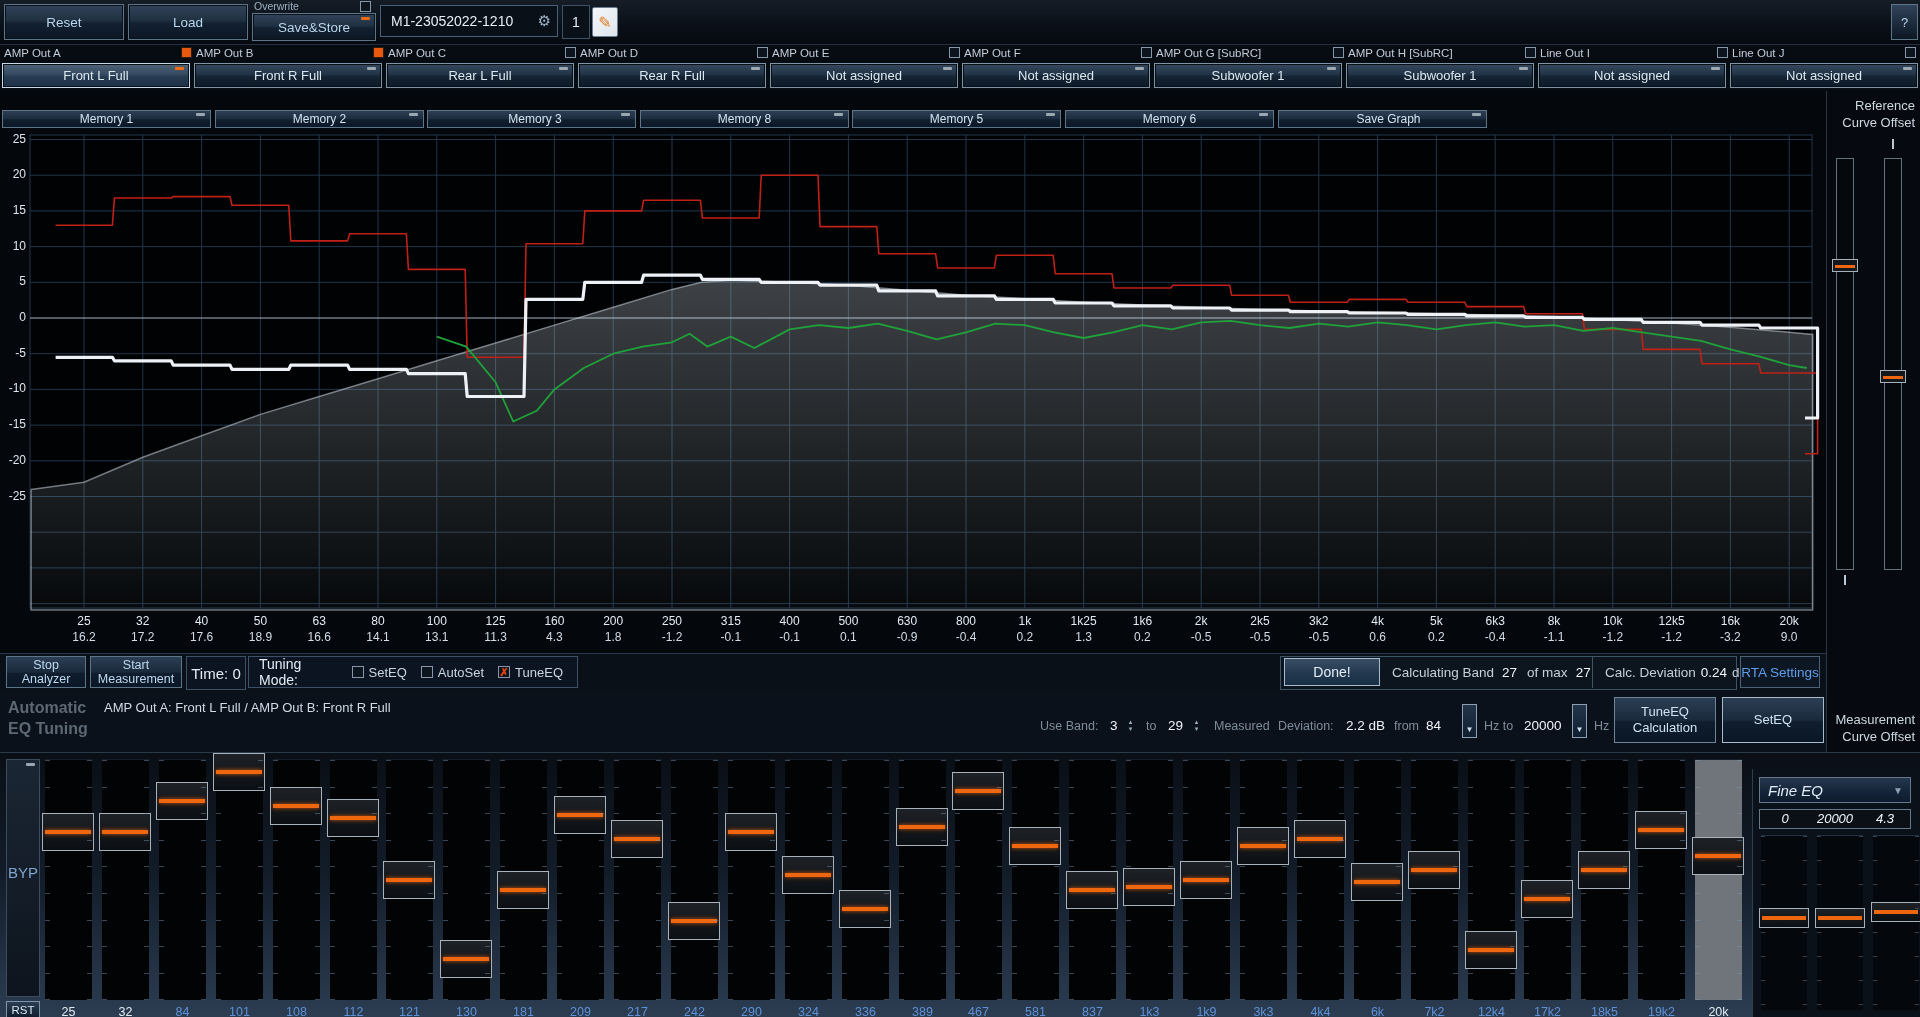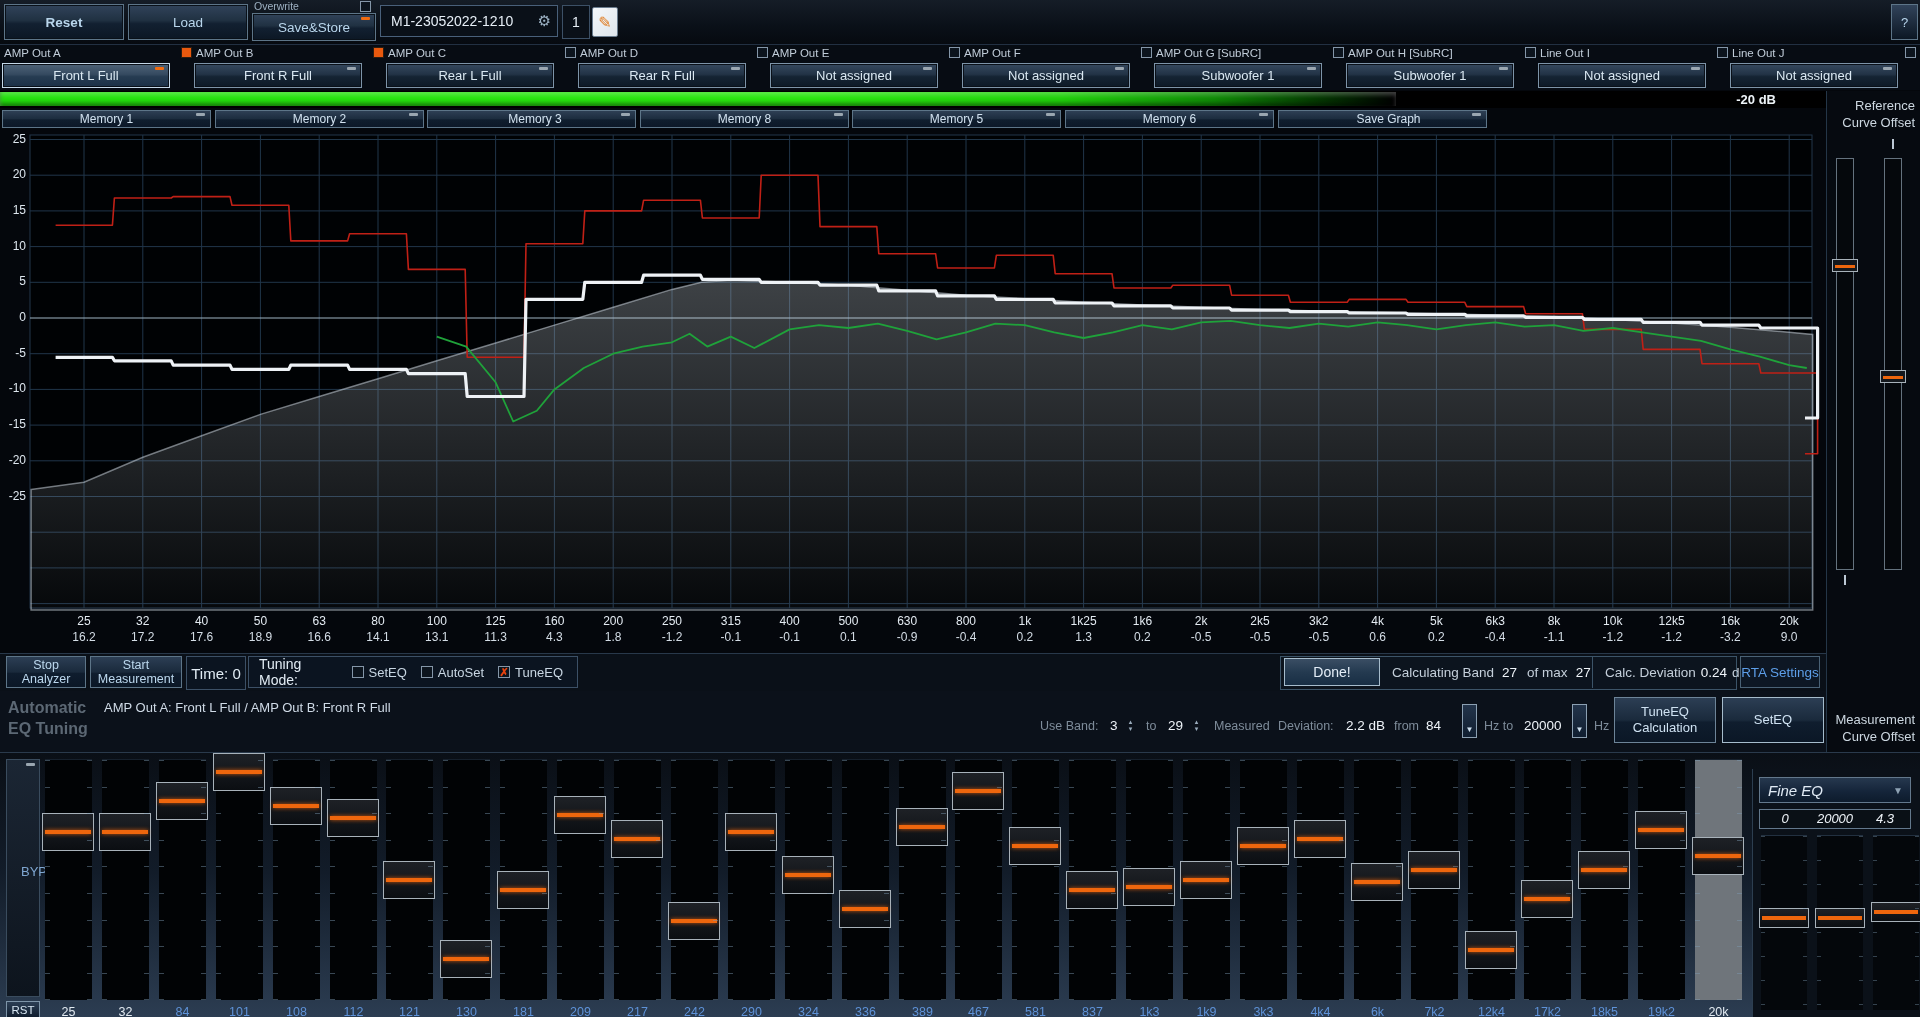--- a/index.html
+++ b/index.html
@@ -3,21 +3,21 @@
 <meta charset="utf-8">
 <style>
   html,body{margin:0;padding:0;background:#000;}
   body{font-family:"Liberation Sans",sans-serif;-webkit-font-smoothing:antialiased;}
   #app{position:relative;width:1920px;height:1017px;background:#04070c;overflow:hidden;color:#cfe0ee;}
   
   #header{position:absolute;left:0;top:0;width:1920px;height:44px;background:linear-gradient(180deg,#151d27 0%,#0a1018 60%,#060a10 100%);border-bottom:1px solid #223042;}
   .hbtn,.navbtn{position:absolute;height:34px;top:4px;display:flex;align-items:center;justify-content:center;
     background:linear-gradient(180deg,#31435a 0%,#203142 45%,#122031 55%,#0c1724 100%);
     border:1px solid #5d7588;box-shadow:inset 0 0 0 1px #0a1119;color:#b9d6ec;font-size:13.5px;cursor:default;}
-  #btn-reset{left:4px;width:118px;font-weight:bold;}
+  #btn-reset{left:4px;width:118px;}
   #btn-load{left:128px;width:118px;}
   #savestore-wrap{position:absolute;left:252px;top:0;width:122px;height:44px;}
   #overwrite-label{position:absolute;left:2px;top:0;font-size:10.5px;color:#9db0c2;}
   #overwrite-checkbox{position:absolute;right:3px;top:1px;}
   #btn-savestore{left:252px;top:13px;width:122px;height:26px;font-size:13.5px;}
   #filename-box{position:absolute;left:380px;top:5px;width:178px;height:32px;background:#0a1018;border:1px solid #49607a;display:flex;align-items:center;color:#e6eef6;font-size:14px;padding-left:10px;box-sizing:border-box;}
   #filename-box .gear{position:absolute;right:6px;top:6px;font-size:15px;color:#9db2c4;}
   #config-num{position:absolute;left:562px;top:5px;width:26px;height:32px;border:1px solid #3c5066;background:#0a1018;display:flex;align-items:center;justify-content:center;color:#e6eef6;font-size:14px;}
   #edit-box{position:absolute;left:592px;top:7px;width:24px;height:28px;background:linear-gradient(135deg,#f4f7fa 0%,#dfe6ec 100%);border:1px solid #6a7c8e;border-radius:2px;display:flex;align-items:center;justify-content:center;color:#e07a1e;font-size:16px;}
   #logo{position:absolute;left:770px;top:9px;width:420px;height:26px;display:flex;align-items:center;color:#f3f7fb;white-space:nowrap;}
@@ -28,21 +28,21 @@
   #nav-buttons{position:absolute;left:1185px;top:0;height:44px;}
   .navbtn{position:relative;float:left;width:94px;margin-right:6px;top:4px;}
   .navbtn.active{background:linear-gradient(180deg,#41546c 0%,#2c3f54 45%,#1c2d42 55%,#142436 100%);border-color:#9fb6c8;box-shadow:inset 0 0 0 1px #0a1119,0 0 0 1px #32465a;}
   #btn-help{position:absolute;left:1891px;top:4px;width:25px;height:34px;border:1px solid #5d7588;background:linear-gradient(180deg,#31435a,#0c1724);display:flex;align-items:center;justify-content:center;color:#b9d6ec;font-size:13px;}
   
   #tabs-row{position:absolute;left:0;top:45px;width:1920px;height:17px;background:#070c13;padding-left:28px;}
   .tablabel{position:absolute;top:2px;font-size:11.5px;color:#c0ccd8;white-space:nowrap;}
   .cb{display:inline-block;width:11px;height:11px;border:1px solid #8496a8;background:#0c141d;box-sizing:border-box;position:absolute;}
   .cb.on{background:#e8590e;border-color:#2c1c10;}
   #assign-row{position:absolute;left:0;top:62px;width:1920px;height:28px;background:#070c13;}
-  .assignbtn{position:absolute;top:1px;width:168px;height:25px;box-sizing:border-box;
+  .assignbtn{position:absolute;top:1px;width:188px;height:25px;box-sizing:border-box;
     background:linear-gradient(180deg,#36495e 0%,#223346 45%,#152433 55%,#0d1926 100%);
     border:1px solid #7d94a8;box-shadow:inset 0 0 0 1px #0a1018;color:#dae8f2;font-size:13px;display:flex;align-items:center;justify-content:center;}
   .assignbtn.sel{background:linear-gradient(180deg,#4f6478 0%,#354a60 45%,#263c52 55%,#1c3046 100%);border-color:#c4d8e8;}
   .ind{position:absolute;top:3px;right:5px;width:9px;height:3px;background:#9aa6b0;border-radius:1px;}
   .ind.or{background:#f06b10;}
   
   #meter-row{position:absolute;left:0;top:91px;width:1920px;height:17px;background:#000;}
   #meter-bar{position:absolute;left:0;top:1px;width:1396px;height:14px;
     background:linear-gradient(90deg,#23e00d 0%,#2ae60f 58%,#20cf0b 76%,#0f8a06 87%,#053d02 94%,#000 100%);
     box-shadow:inset 0 3px 4px rgba(255,255,255,0.25), inset 0 -3px 4px rgba(0,0,0,0.45);}
@@ -88,21 +88,21 @@
   .ddbtn{position:absolute;top:13px;width:15px;height:34px;box-sizing:border-box;border:1px solid #8ca0b2;background:linear-gradient(180deg,#23344a,#101e30);color:#cfe0ee;font-size:8px;display:flex;align-items:flex-end;justify-content:center;padding-bottom:3px;}
   .bigbtn{position:absolute;top:6px;height:46px;box-sizing:border-box;border:1px solid #6d8498;
     background:linear-gradient(180deg,#2c3e54 0%,#1a2a3c 50%,#0f1d2e 55%,#0b1726 100%);
     color:#cfe2f2;font-size:13px;line-height:16px;display:flex;flex-direction:column;align-items:center;justify-content:center;}
   #btn-tuneeq{left:1614px;width:102px;}
   #btn-seteq{left:1722px;width:102px;border-color:#a6bccc;}
   
   #eq-panel{position:absolute;left:0;top:752px;width:1920px;height:265px;background:linear-gradient(180deg,#0a0f16 0%,#121c29 45%,#2c3d52 100%);border-top:1px solid #2a3a4c;}
   #byp{position:absolute;left:6px;top:6px;width:34px;height:238px;background:linear-gradient(180deg,#1b2634 0%,#0d141d 100%);border:1px solid #3a4c5e;box-sizing:border-box;}
   #byp .ind{top:3px;right:4px;}
-  #byp-label{position:absolute;left:0;top:104px;width:100%;text-align:center;font-size:13px;color:#7fa6d0;margin-left:11px;}
+  #byp-label{position:absolute;left:0;top:104px;width:100%;text-align:center;font-size:15px;color:#7fa6d0;}
   #rst{position:absolute;left:6px;top:248px;width:34px;height:17px;border:1px solid #7d94a8;background:linear-gradient(180deg,#2c3e54,#0f1d2e);color:#d5e4f0;font-size:11.5px;display:flex;align-items:center;justify-content:center;box-sizing:border-box;}
   .eqtrack{position:absolute;top:6px;width:47px;height:240px;background:#010305;border-top:1px solid #16202c;}
   .eqtrack::before,.eqtrack::after{content:'';position:absolute;top:0;bottom:0;width:5px;background:repeating-linear-gradient(to bottom,rgba(125,155,180,0.45) 0 1px,transparent 1px 26.6px);}
   .eqtrack::before{left:0;}  .eqtrack::after{right:0;}
   .eqtrack.hl{background:#6f757b;}
   .eqhandle{position:absolute;left:-3px;width:52px;height:38px;box-sizing:border-box;background:linear-gradient(180deg,#1e2126 0%,#0b0e12 100%);border:1px solid #a8b2ba;}
   .eqhandle .oline{position:absolute;left:2px;right:2px;top:50%;margin-top:-2px;height:4px;background:#ee660d;box-shadow:0 0 4px rgba(238,102,13,0.8);}
   .flabel{position:absolute;top:252px;width:57px;text-align:center;font-size:12.5px;color:#5e92d8;}
   .flabel.w{color:#e2eaf1;}
   
@@ -215,24 +215,20 @@
       <div class="assignbtn" style="left: 1538px;">
         <span class="ind"></span>
         <span>Not assigned</span>
       </div>
       <div class="assignbtn" style="left: 1730px;">
         <span class="ind"></span>
         <span>Not assigned</span>
       </div>
     </div>
 
-  <div id="meter-row">
-    <div id="meter-bar"></div>
-    <div id="meter-label">-20 dB</div>
-  </div>
 
   <div id="memory-row">
       <div class="membtn" style="left: 2px;">
         <span class="ind"></span>
         <span>Memory 1</span>
       </div>
       <div class="membtn" style="left: 215px;">
         <span class="ind"></span>
         <span>Memory 2</span>
       </div>

